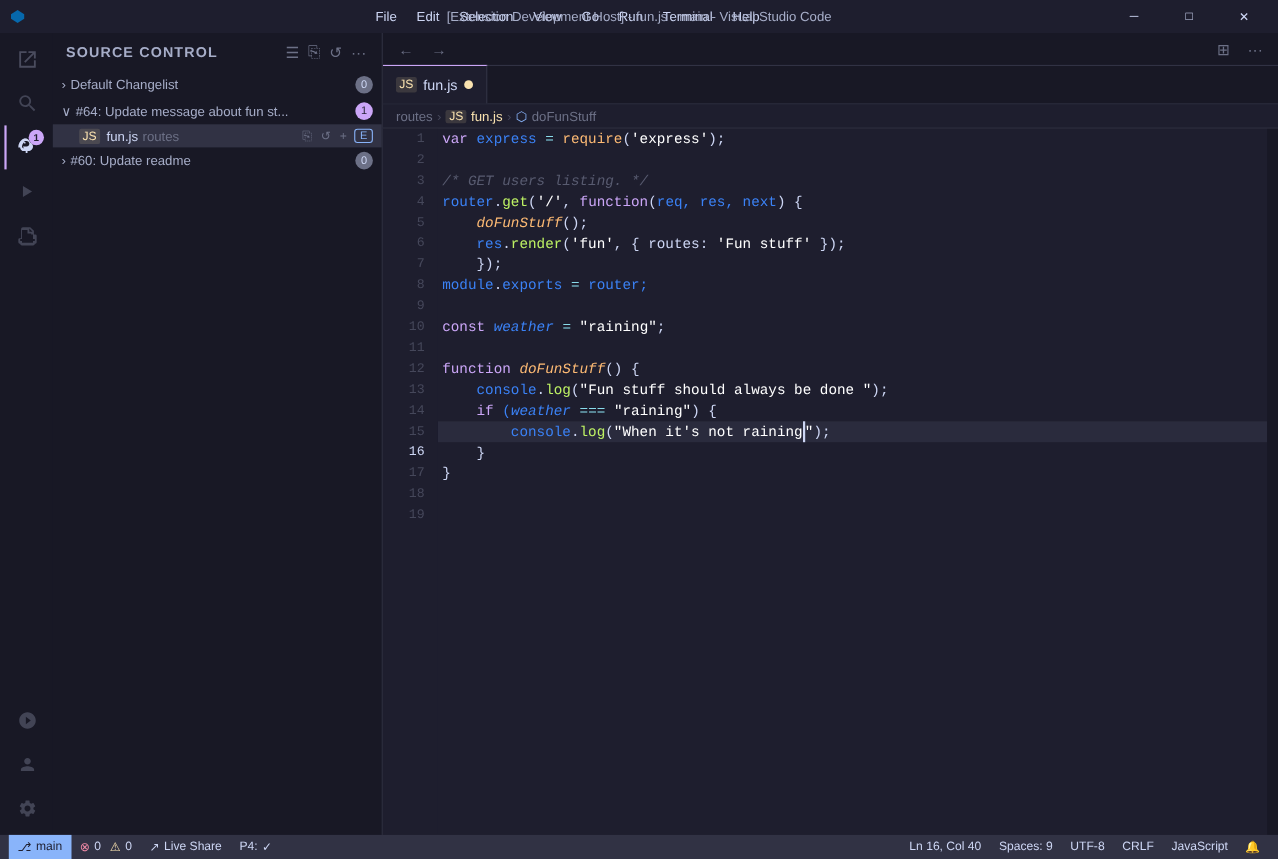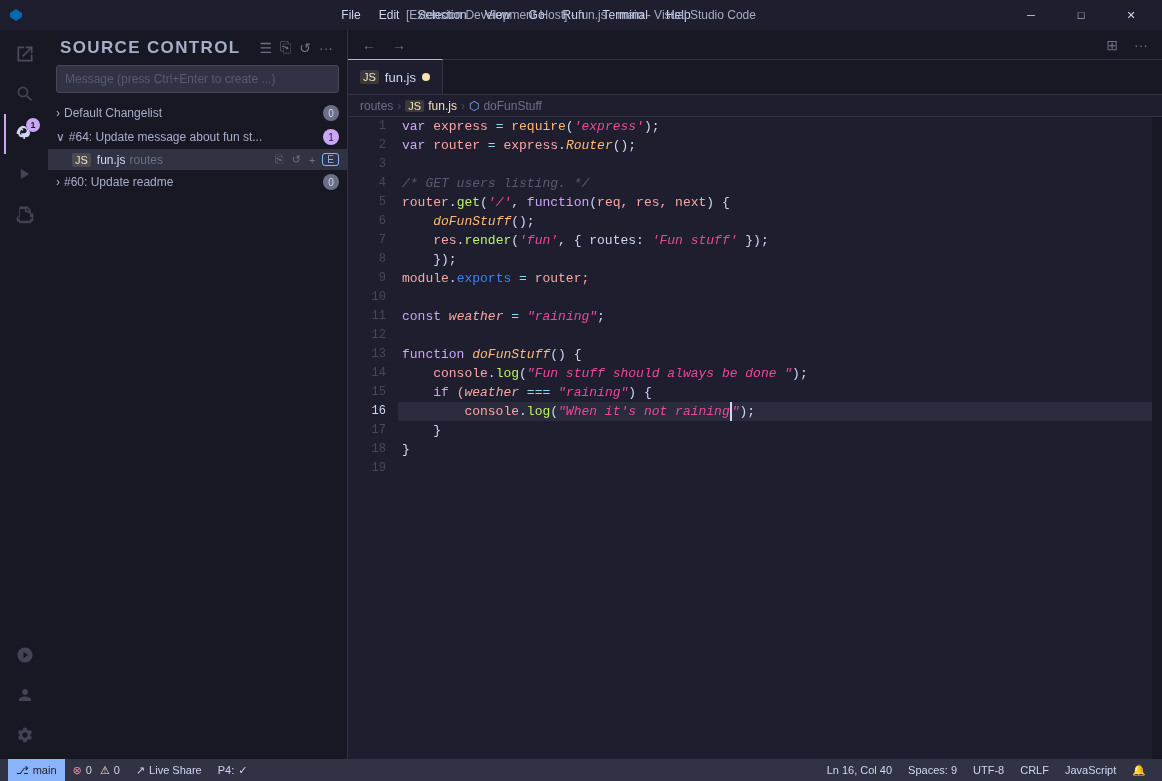--- a/index.html
+++ b/index.html
@@ -132,21 +132,21 @@
       border-right: 1px solid #313244;
     }
     .sidebar-header {
       display: flex;
       align-items: center;
       justify-content: space-between;
       padding: 8px 12px;
       height: 35px;
     }
     .sidebar-header-title {
-      font-size: 17px;
+      font-size: 13px;
       font-weight: 600;
       color: #a6adc8;
       letter-spacing: 0.08em;
       text-transform: uppercase;
     }
     .sidebar-header-actions {
       display: flex;
       align-items: center;
       gap: 4px;
     }
@@ -330,23 +330,23 @@
     .code-line {
       height: 19px;
       white-space: pre;
       padding-left: 4px;
     }
     .code-line.current { background: #2a2b3d; }
 
     
     .kw { color: #cba6f7; }
     .fn { color: #fdba74; }
-    .str { color: #ec4899; font-style: italic; }
+    .str { color: #ffffff; }
     .cmt { color: #585b70; font-style: italic; }
-    .var { color: #fca5a5; }
+    .var { color: #3b82f6; }
     .op { color: #89dceb; }
     .punc { color: #cdd6f4; }
     .prop { color: #3b82f6; }
     .method { color: #bef264; }
     .italic { font-style: italic; }
 
     
     .right-scrollbar {
       width: 10px;
       background: #181825;
@@ -466,21 +466,20 @@
     <div class="sidebar-header">
       <span class="sidebar-header-title">SOURCE CONTROL</span>
       <div class="sidebar-header-actions">
         <span>☰</span>
         <span>⎘</span>
         <span>↺</span>
         <span>···</span>
       </div>
     </div>
 
-    <div class="commit-input">Message (press Ctrl+Enter to create ...)</div>
 
     <div class="changelist-section">
       <div class="changelist-header">
         <div class="changelist-header-left">
           <span>›</span>
           <span>Default Changelist</span>
         </div>
         <div class="changelist-badge">0</div>
       </div>
     </div>
@@ -566,21 +565,20 @@
           <div>13</div>
           <div>14</div>
           <div>15</div>
         <div style="color:#cdd6f4;">16</div>
         <div>17</div>
           <div>18</div>
           <div>19</div>
       </div>
       <div class="code-content">
         <div class="code-line"><span class="kw">var</span><span class="var"> express </span><span class="op">=</span><span class="var"> </span><span class="fn">require</span><span class="punc">(</span><span class="str">'express'</span><span class="punc">);</span></div>
-        <div class="code-line"><span class="kw">var</span><span class="var"> router </span><span class="op">=</span><span class="var"> express</span><span class="punc">.</span><span class="italic fn">Router</span><span class="punc">();</span></div>
         <div class="code-line"></div>
         <div class="code-line"><span class="cmt">/* GET users listing. */</span></div>
         <div class="code-line"><span class="var">router</span><span class="punc">.</span><span class="method">get</span><span class="punc">(</span><span class="str">'/'</span><span class="punc">, </span><span class="kw">function</span><span class="punc">(</span><span class="var">req, res, next</span><span class="punc">) {</span></div>
         <div class="code-line"><span class="var">    </span><span class="italic fn">doFunStuff</span><span class="punc">();</span></div>
         <div class="code-line"><span class="var">    res</span><span class="punc">.</span><span class="method">render</span><span class="punc">(</span><span class="str">'fun'</span><span class="punc">, { routes: </span><span class="str">'Fun stuff'</span><span class="punc"> });</span></div>
         <div class="code-line"><span class="punc">    });</span></div>
         <div class="code-line"><span class="var">module</span><span class="punc">.</span><span class="prop">exports</span><span class="var"> </span><span class="op">=</span><span class="var"> router;</span></div>
         <div class="code-line"></div>
         <div class="code-line"><span class="kw">const</span><span class="var"> </span><span class="italic var">weather</span><span class="var"> </span><span class="op">=</span><span class="var"> </span><span class="str">"raining"</span><span class="punc">;</span></div>
         <div class="code-line"></div>

